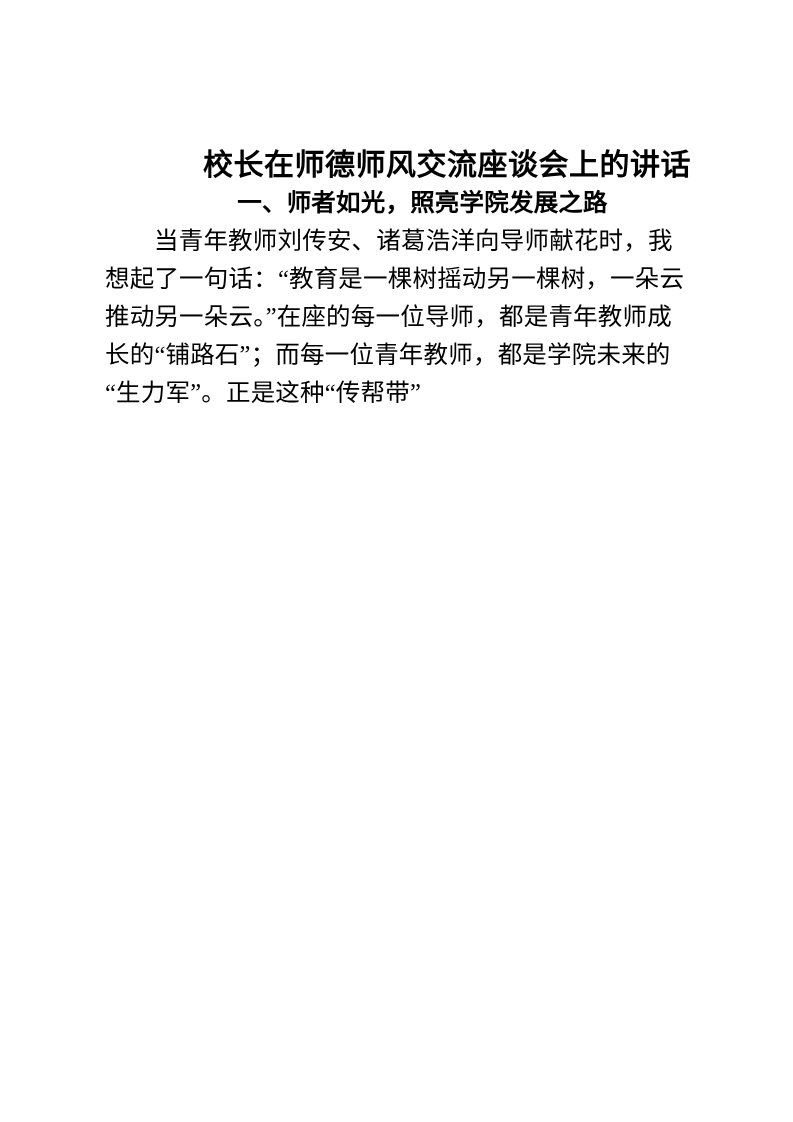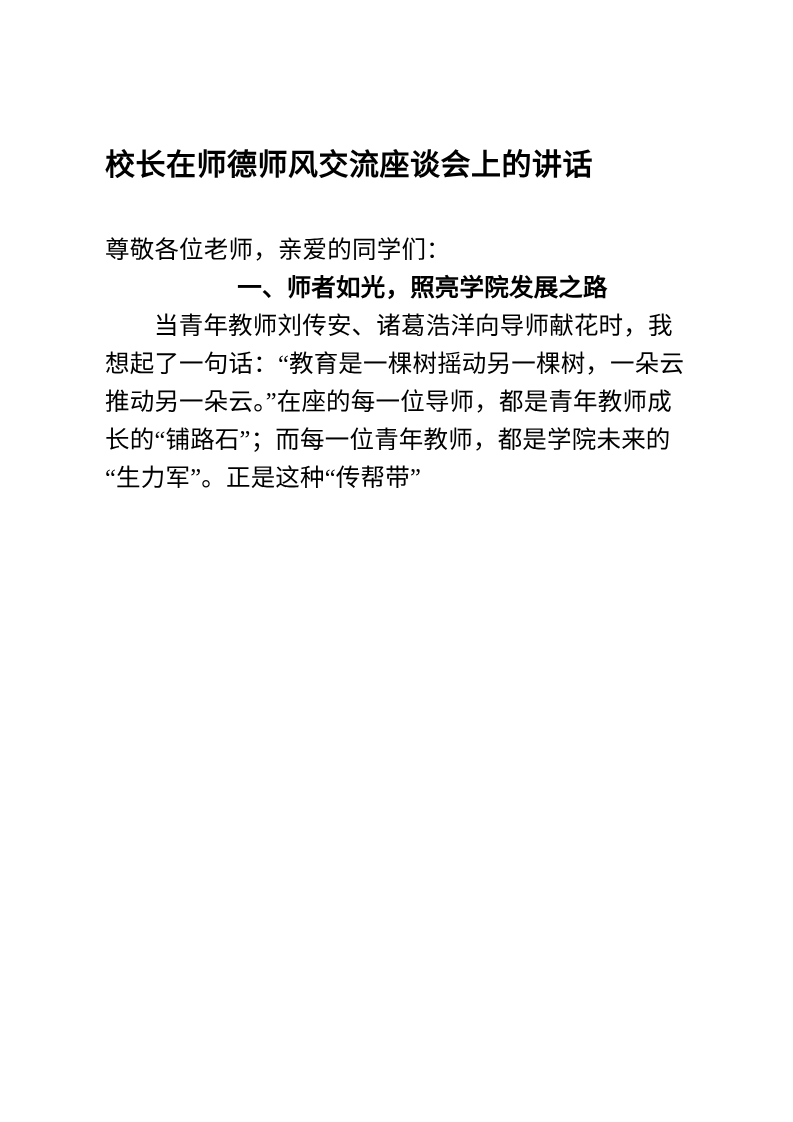--- a/index.html
+++ b/index.html
@@ -25,21 +25,21 @@
     top: 0;
     width: 586px;
   }
 
   .doc-title {
     font-family: "Liberation Sans", "DejaVu Sans", sans-serif;
     font-weight: bold;
     font-size: 30px;
     line-height: 38px;
     color: #000000;
-    text-align: left;
+    text-align: right;
     letter-spacing: 0.5px;
     margin: 0;
     padding-top: 146px;
     white-space: nowrap;
   }
 
   .salutation {
     font-family: "Liberation Serif", "DejaVu Serif", serif;
     font-size: 24.5px;
     line-height: 38px;
@@ -80,21 +80,20 @@
   }
 </style>
 </head>
 <body>
 
 <div class="page">
   <div class="doc-body">
 
     <h1 class="doc-title">校长在师德师风交流座谈会上的讲话</h1>
 
-    <p class="salutation">尊敬各位老师，亲爱的同学们：</p>
 
 
 
     <p class="section-heading">一、师者如光，照亮学院发展之路</p>
 
 
     <p class="para last-open">当青年教师刘传安、诸葛浩洋向导师献花时，我想起了一句话：“教育是一棵树摇动另一棵树，一朵云推动另一朵云。”在座的每一位导师，都是青年教师成长的“铺路石”；而每一位青年教师，都是学院未来的“生力军”。正是这种“传帮带”</p>
 
   </div>
 </div>

